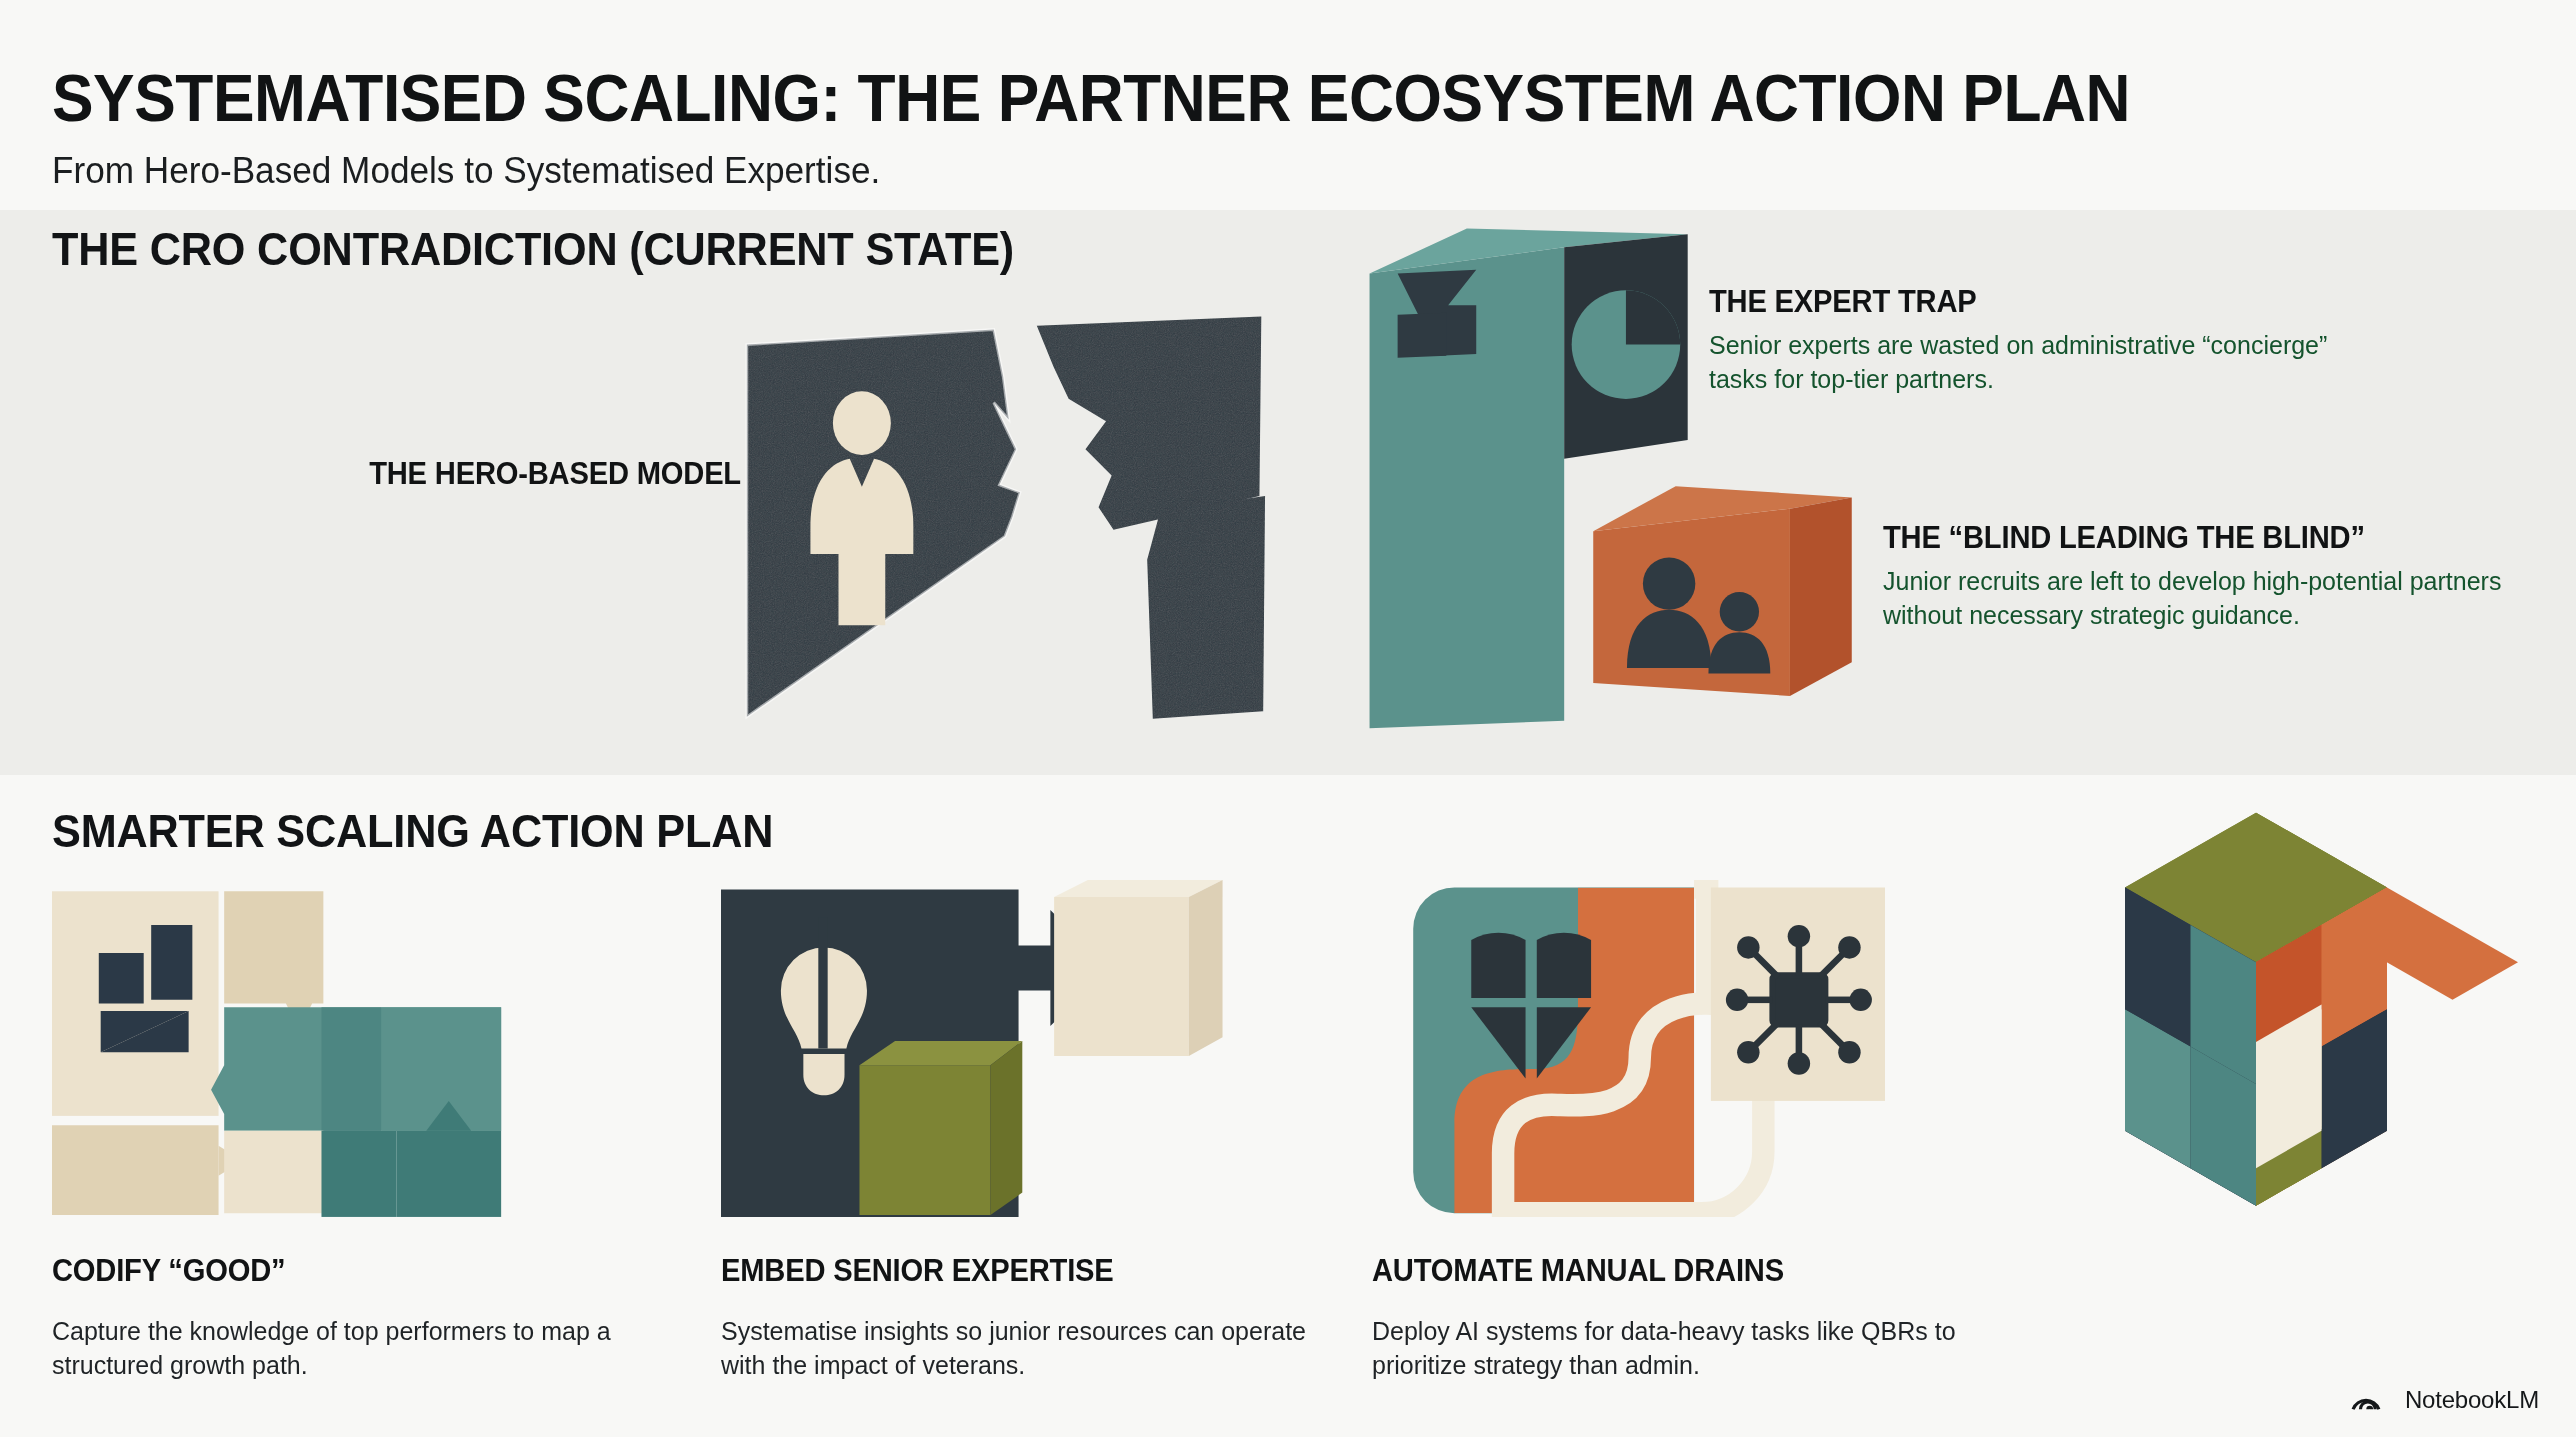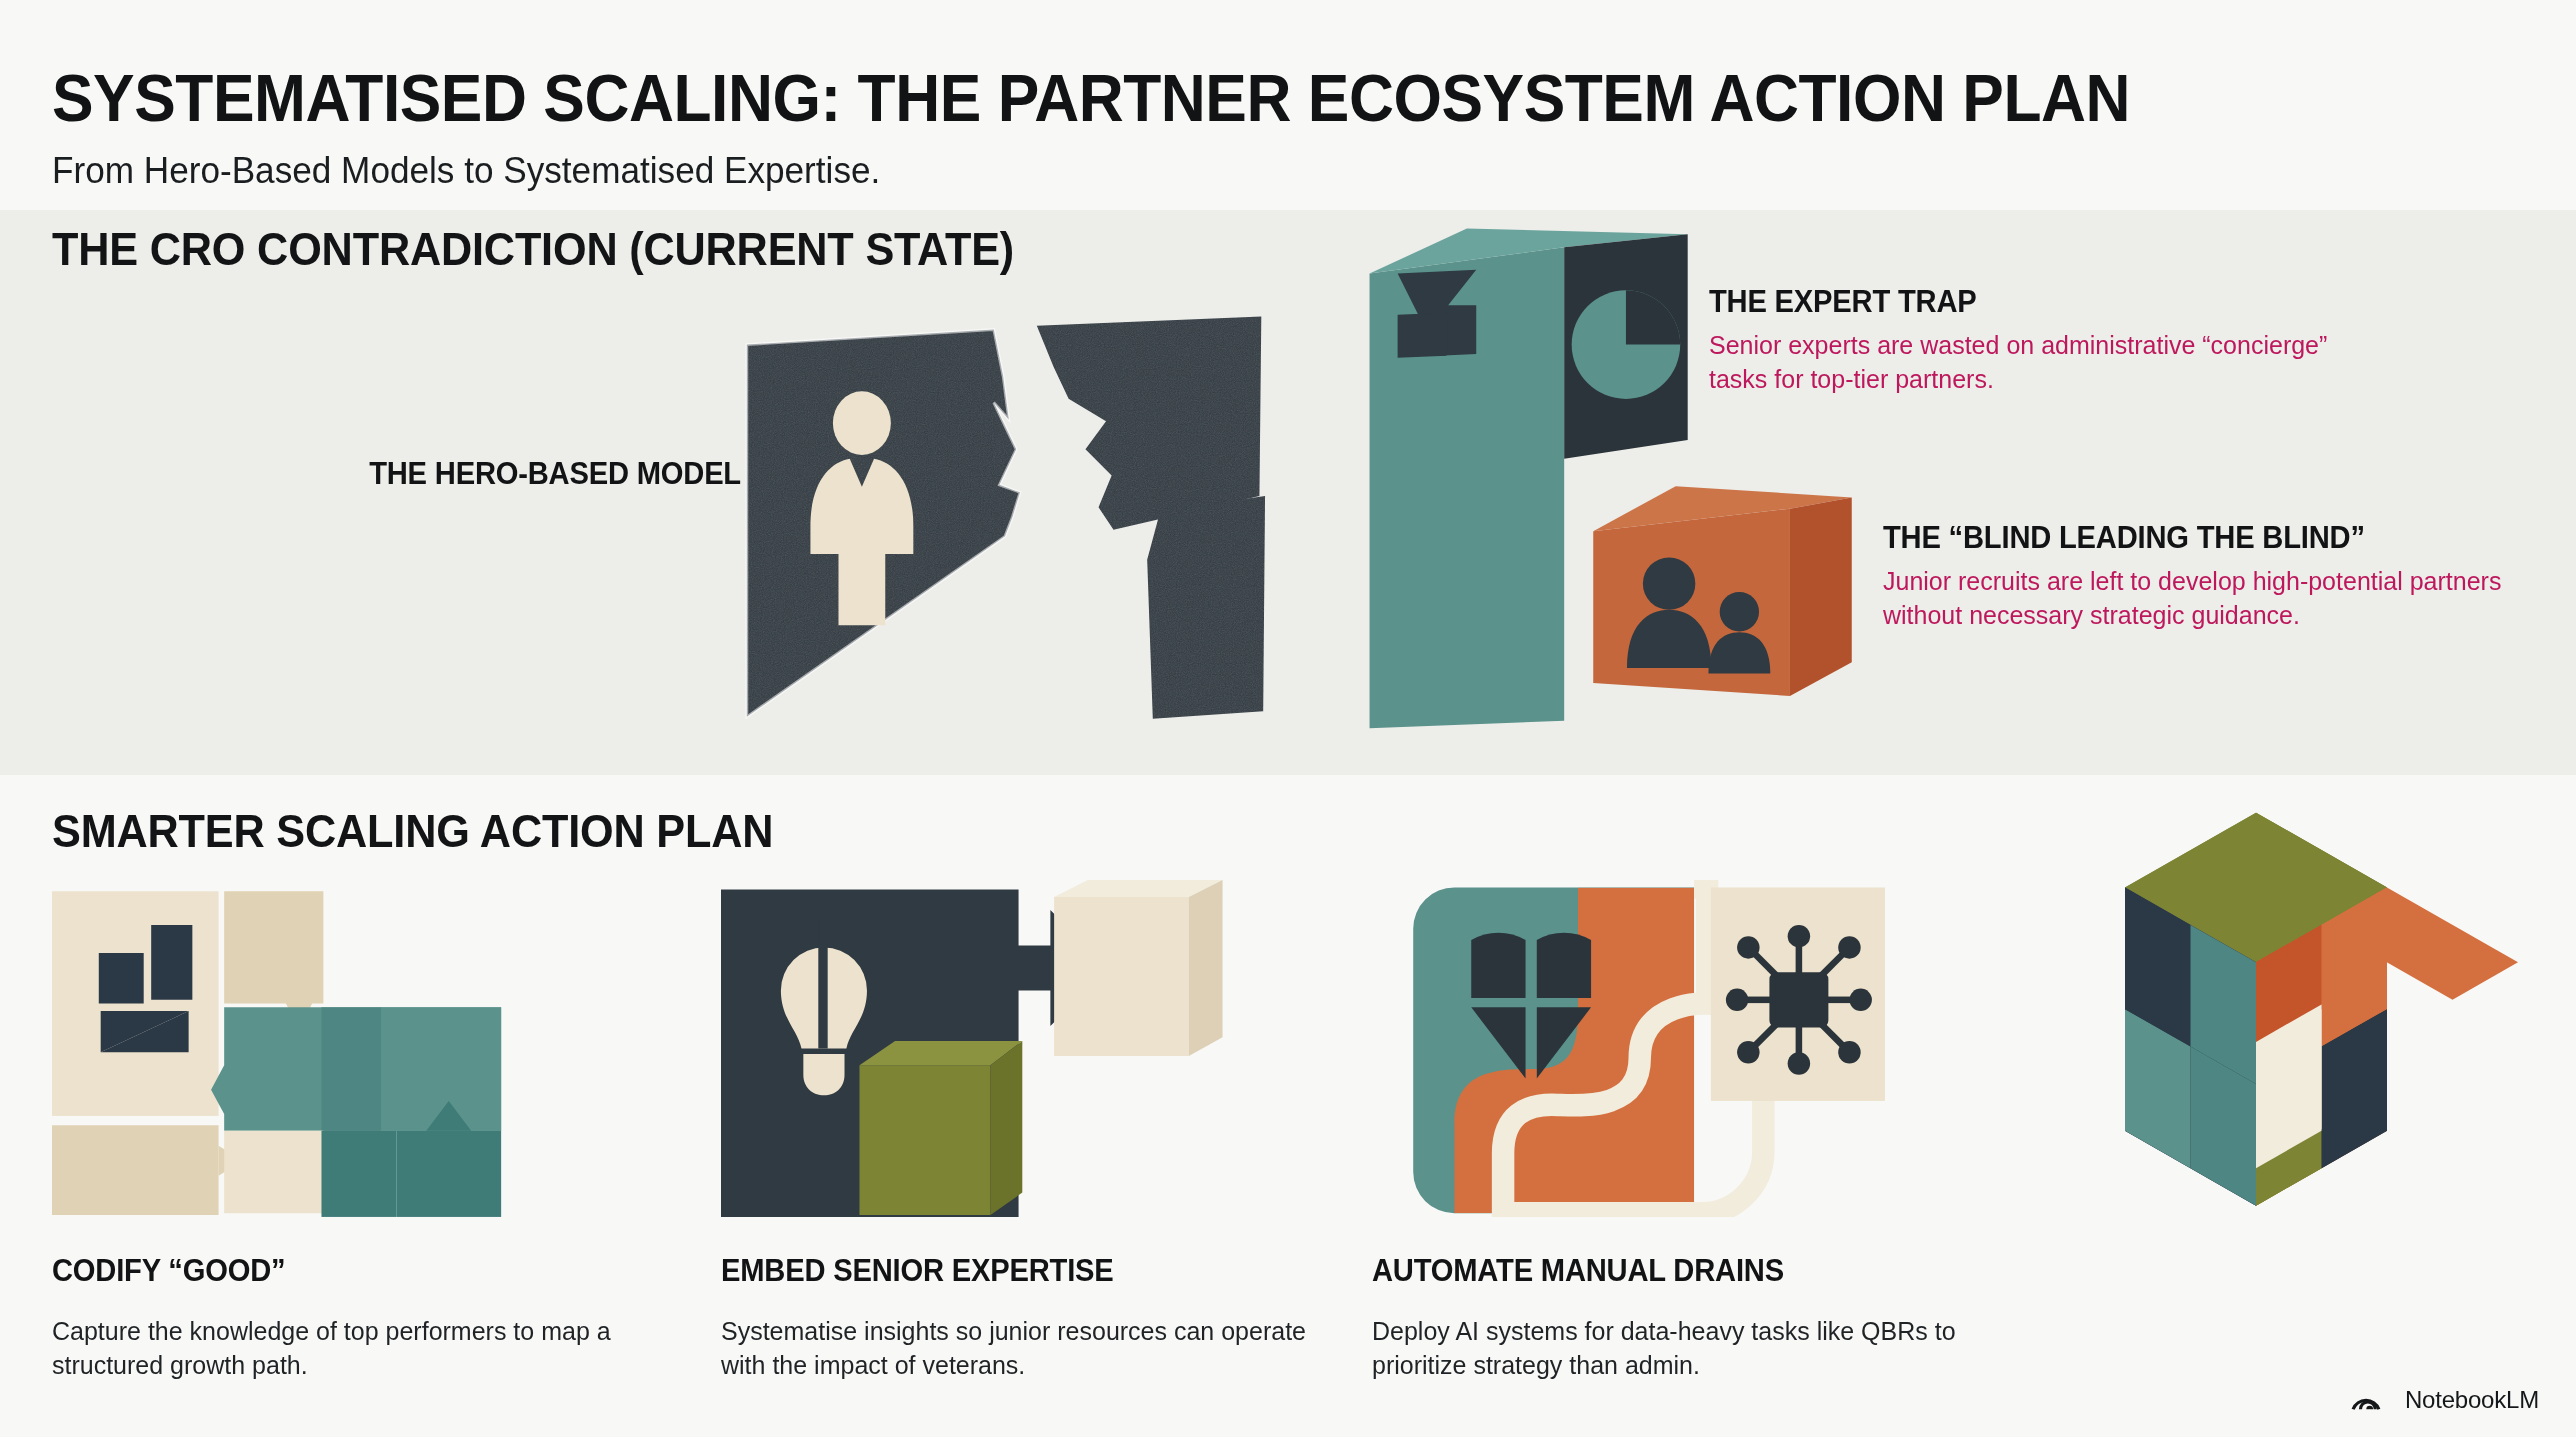--- a/index.html
+++ b/index.html
@@ -43,21 +43,21 @@
   .sh-current { left:52px; top:225px; }
   .sh-plan { left:52px; top:807px; }
 
   
   .callout { position:absolute; }
   .callout .c-title {
     font-size:31px; font-weight:700; color:#111314; letter-spacing:-0.2px;
     transform:scaleX(0.94); transform-origin:left top; white-space:nowrap;
     margin-bottom:9.4px;
   }
-  .callout .c-body { font-size:25px; font-weight:400; color:#be185d; line-height:1.33; }
+  .callout .c-body { font-size:25px; font-weight:400; color:#14532d; line-height:1.33; }
   .callout.right-al { text-align:right; }
   .callout.right-al .c-title { transform-origin:right top; }
 
   .hero-callout  { left:217px;  top:456px;  width:524px; }
   .expert-callout{ left:1709px; top:284px;  width:655px; }
   .blind-callout { left:1883px; top:520px;  width:683px; }
 
   
   .card { position:absolute; top:880px; }
   .card .k-title {

